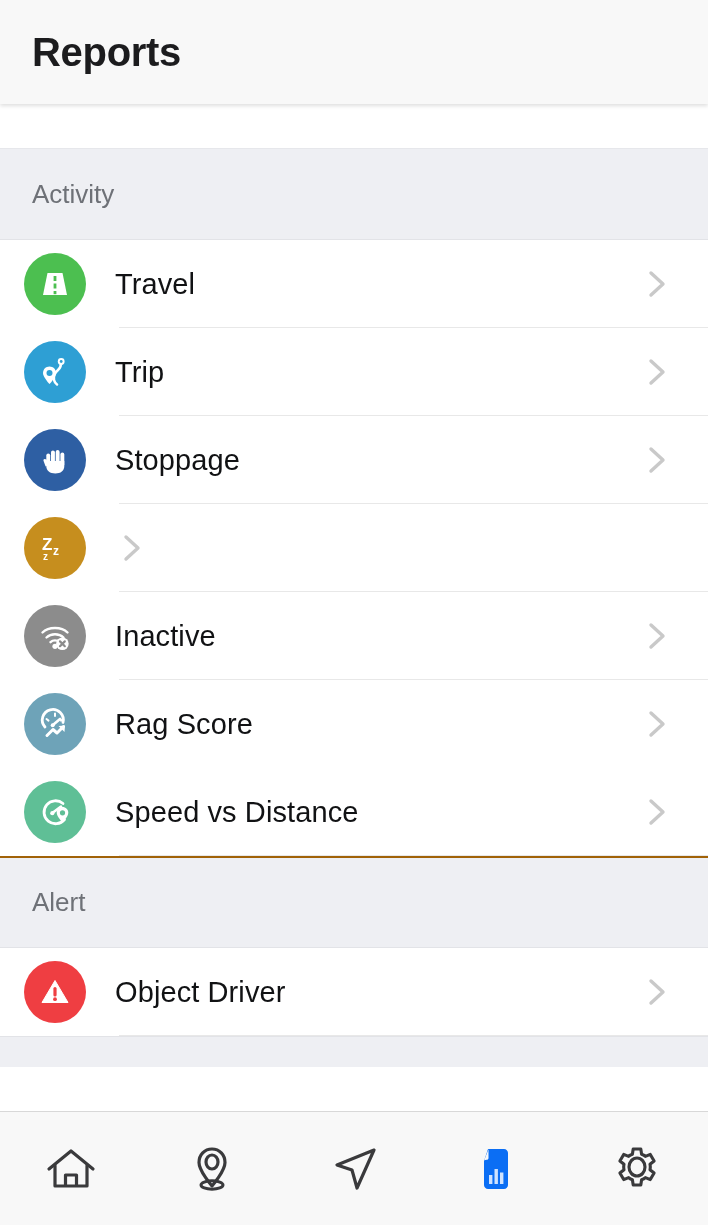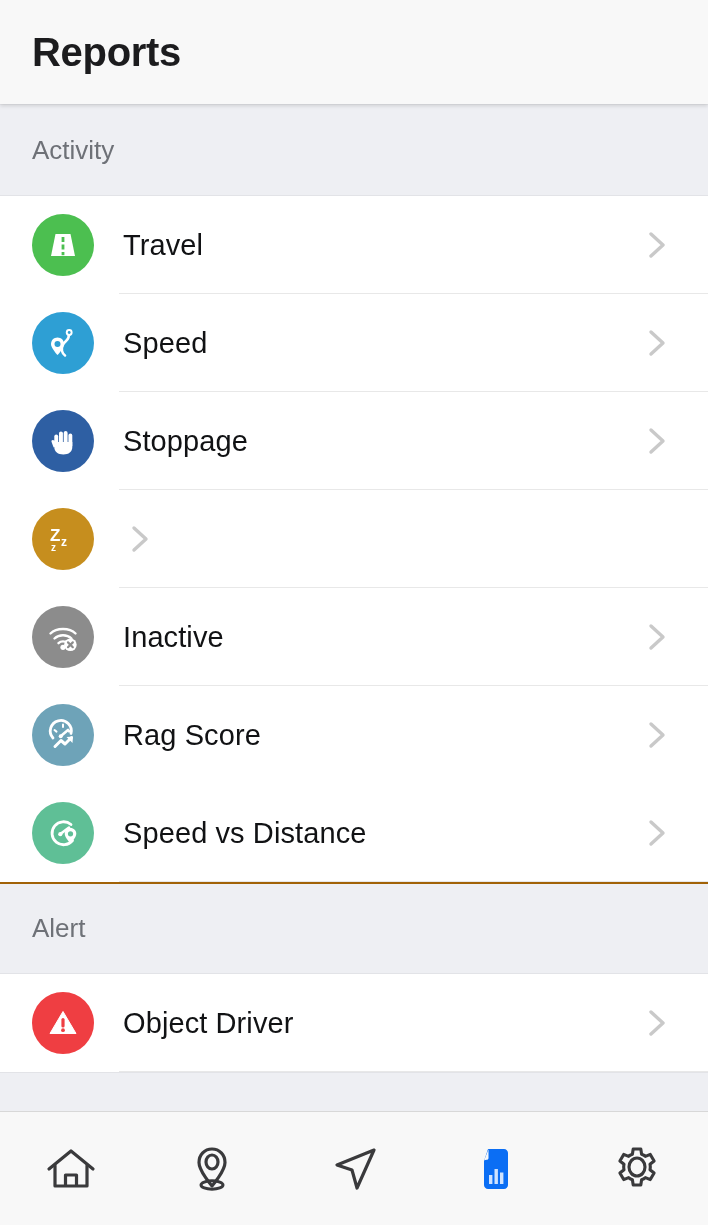--- a/index.html
+++ b/index.html
@@ -7,20 +7,21 @@
     width: 708px; height: 1225px;
     background: #ffffff;
     font-family: "Liberation Sans", sans-serif;
     overflow: hidden;
   }
   #app {
     position: relative;
     width: 708px; height: 1225px;
     display: flex; flex-direction: column;
     background: #ffffff;
+    gap: 44px;
   }
 
   
   .appbar {
     height: 104px;
     background: #f8f8f8;
     display: flex; align-items: center;
     padding: 0 32px;
     flex: 0 0 104px;
     position: relative;
@@ -49,23 +50,23 @@
     border-bottom: 1px solid #e2e3e7;
   }
   .section-header.first { border-top: 1px solid #e6e7eb; }
   .section-header-label {
     font-size: 26px;
     color: #6e7177;
     font-weight: normal;
   }
 
   .row {
-    height: 98px;
+    height: 88px;
     display: flex; align-items: center;
-    padding: 0 28px 0 32px;
+    padding: 0 28px 0 24px;
     background: #ffffff;
     position: relative;
   }
   .row .divider {
     position: absolute;
     left: 119px; right: 0; bottom: 0;
     height: 1px;
     background: #e8e8e8;
   }
 
@@ -145,21 +146,21 @@
     <div class="row">
       <div class="row-icon" style="background:#2e9fd4">
         <svg width="38" height="38" viewBox="0 0 38 38">
           <path d="M25 8 C25 8 25.5 14 22 17 C18 20.5 17 23 18 27 C18.8 30 21 31.5 21 31.5" fill="none" stroke="#ffffff" stroke-width="2.6" stroke-linecap="round"></path>
           <circle cx="25.2" cy="8.5" r="3.4" fill="#ffffff"></circle>
           <circle cx="25.2" cy="8.5" r="1.4" fill="#2e9fd4"></circle>
           <path d="M13.5 13.5 C17.2 13.5 20 16.3 20 20 C20 24.3 13.5 31 13.5 31 C13.5 31 7 24.3 7 20 C7 16.3 9.8 13.5 13.5 13.5 Z" fill="#ffffff"></path>
           <circle cx="13.5" cy="20" r="3" fill="#2e9fd4"></circle>
         </svg>
       </div>
-      <div class="row-label">Speed</div>
+      <div class="row-label">Trip</div>
       <div class="chevron">
         <svg width="34" height="34" viewBox="0 0 34 34">
             <path d="M11 6 L23 17 L11 28" fill="none" stroke="#c9c9c9" stroke-width="3.4" stroke-linecap="round" stroke-linejoin="round"></path>
           </svg>
       </div>
       <div class="divider"></div>
     </div>
 
     <div class="row">
       <div class="row-icon" style="background:#2e5fa3">

